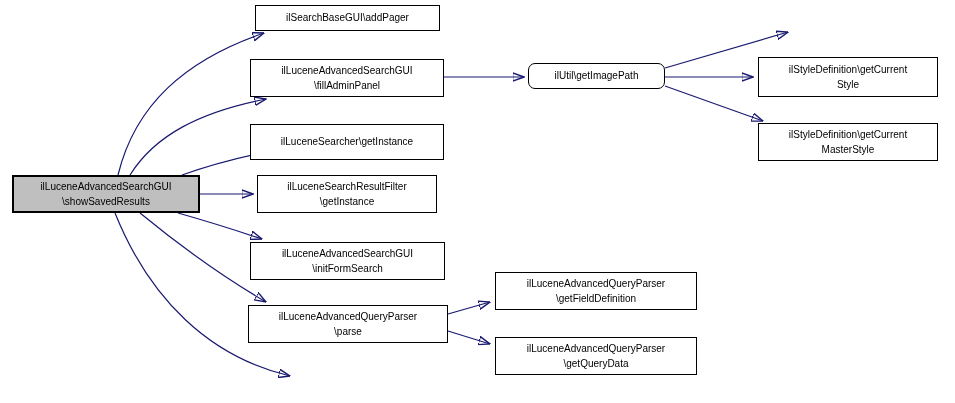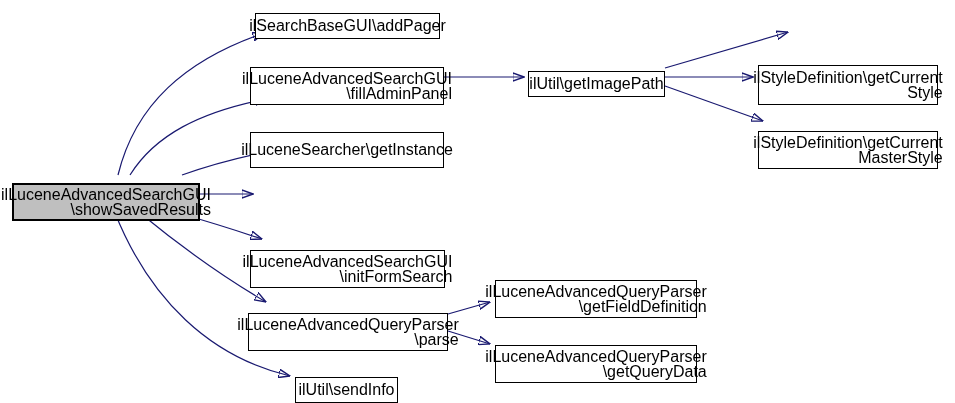--- a/index.html
+++ b/index.html
@@ -29,26 +29,25 @@
   }
   .node {
     position: absolute;
     box-sizing: border-box;
     border: 1px solid #000000;
     background: #ffffff;
     color: #000000;
     display: flex;
     align-items: center;
     justify-content: center;
-    text-align: right;
-    font-size: 16px;
+    text-align: center;
+    font-size: 10px;
     line-height: 15.5px;
     white-space: pre-line;
     cursor: pointer;
-    margin-top: 8px;
   }
   .node.highlight {
     background: #bfbfbf;
     border-width: 2px;
     cursor: default;
   }
 </style>
 </head>
 <body>
 
@@ -78,30 +77,31 @@
   <div class="node highlight" style="left:12px; top:175px; width:188px; height:38px;">ilLuceneAdvancedSearchGUI
 \showSavedResults</div>
 
   <div class="node" style="left:255px; top:5px; width:185px; height:26px;">ilSearchBaseGUI\addPager</div>
 
   <div class="node" style="left:250px; top:59px; width:194px; height:38px;">ilLuceneAdvancedSearchGUI
 \fillAdminPanel</div>
 
   <div class="node" style="left:250px; top:124px; width:194px; height:36px;">ilLuceneSearcher\getInstance</div>
 
+  <div class="node" style="left:257px; top:175px; width:180px; height:38px;">ilLuceneSearchResultFilter
+\getInstance</div>
 
   <div class="node" style="left:250px; top:242px; width:195px; height:38px;">ilLuceneAdvancedSearchGUI
 \initFormSearch</div>
 
   <div class="node" style="left:248px; top:305px; width:200px; height:38px;">ilLuceneAdvancedQueryParser
 \parse</div>
 
-  <div class="node" style="left:295px; top:369px; width:103px; height:26px;">ilUtil\sendInfo</div>
 
-  <div class="node" style="left:528px; top:63px; width:137px; height:26px;">ilUtil\getImagePath</div>
+  <div class="node" style="left:528px; top:63px; width:137px; height:26px;border-radius:7px;">ilUtil\getImagePath</div>
 
 
   <div class="node" style="left:758px; top:57px; width:180px; height:40px;">ilStyleDefinition\getCurrent
 Style</div>
 
   <div class="node" style="left:758px; top:123px; width:180px; height:38px;">ilStyleDefinition\getCurrent
 MasterStyle</div>
 
   <div class="node" style="left:495px; top:272px; width:202px; height:38px;">ilLuceneAdvancedQueryParser
 \getFieldDefinition</div>

